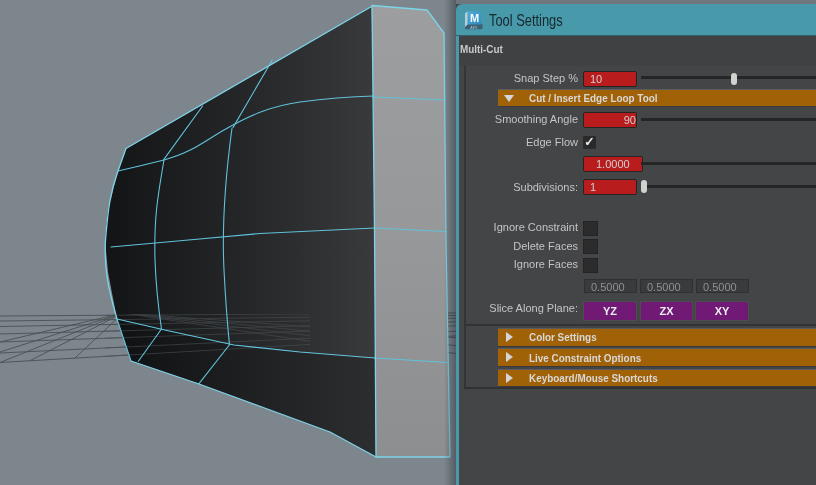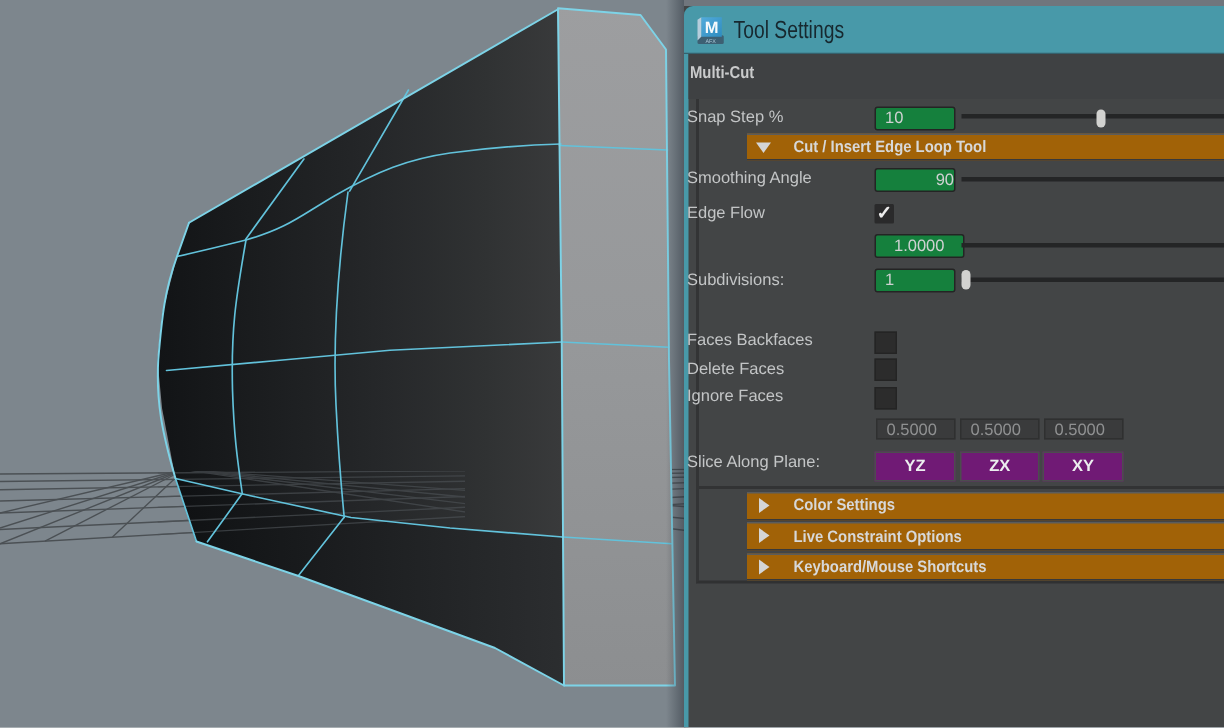--- a/index.html
+++ b/index.html
@@ -8,22 +8,22 @@
   #vp{position:absolute;left:0;top:0;}
   #panel{position:absolute;left:456px;top:0;width:360px;height:485px;background:#434546;}
   .topstrip{position:absolute;left:0;top:0;width:360px;height:4px;background:#70767d;}
   .titlebar{position:absolute;left:0;top:4px;width:360px;height:31px;background:#4899a9;border-top-left-radius:6px;border-bottom:1px solid #35616d;}
   .tealedge{position:absolute;left:0;top:20px;width:3px;height:465px;background:#4899a9;}
   .title{position:absolute;left:33px;top:11px;font-size:16.5px;color:#17282f;
     transform:scaleX(0.78);transform-origin:0 0;}
   .mcut{position:absolute;left:4px;top:43px;font-size:11.5px;font-weight:bold;color:#c9cacb;transform:scaleX(0.86);transform-origin:0 0;}
   .frame{position:absolute;left:8px;top:66px;width:352px;height:321px;
     border-left:2px solid #333435;border-bottom:2px solid #303132;}
-  .lbl{position:absolute;font-size:11px;color:#c3c5c6;text-align:left;width:120px;left:2px;}
-  .fld{position:absolute;left:127px;width:46px;height:13px;background:#15803d;border:1px solid #242424;
+  .lbl{position:absolute;font-size:11px;color:#c3c5c6;text-align:right;width:120px;left:2px;}
+  .fld{position:absolute;left:127px;width:46px;height:13px;background:#b91c1c;border:1px solid #242424;
     border-radius:2px;font-size:11px;color:#cfd1d2;padding:1px 0 0 6px;}
   .trk{position:absolute;left:185px;width:175px;height:3px;background:#242526;}
   .hdl{position:absolute;width:6px;height:12.5px;background:#d2d2d0;border-radius:3px;}
   .sect{position:absolute;left:10px;width:336px;background:#a16207;border-top:1px solid #5b5c5d;border-bottom:1px solid #39393a;margin-left:32px;}
   .sect .trid{position:absolute;left:6px;top:5px;width:0;height:0;
     border-left:5.5px solid transparent;border-right:5.5px solid transparent;border-top:7px solid #d4d5d6;}
   .sect .trir{position:absolute;left:8px;top:3px;width:0;height:0;
     border-top:5px solid transparent;border-bottom:5px solid transparent;border-left:7px solid #d4d5d6;}
   .sect .tx{position:absolute;left:31px;top:2px;font-size:11px;font-weight:bold;color:#d7d8d9;
     transform:scaleX(0.9);transform-origin:0 50%;white-space:nowrap;}
@@ -176,21 +176,21 @@
 
   <div class="fld" style="top:155.5px;padding-left:12px;">1.0000</div>
   <div class="trk" style="top:161.5px;"></div>
 
   <div class="lbl" style="top:180.5px;">Subdivisions:</div>
   <div class="fld" style="top:179px;">1</div>
   <div class="trk" style="top:184.5px;"></div>
   <div class="hdl" style="left:184.5px;top:180px;"></div>
 
 
-  <div class="lbl" style="top:221px;">Faces Backfaces</div>
+  <div class="lbl" style="top:221px;">Ignore Constraint</div>
   <div class="cb cbe" style="top:220.5px;"></div>
 
   <div class="lbl" style="top:239.5px;">Delete Faces</div>
   <div class="cb cbe" style="top:239px;"></div>
 
   <div class="lbl" style="top:258px;">Ignore Faces</div>
   <div class="cb cbe" style="top:257.5px;"></div>
 
   <div class="dfld" style="left:128px;top:279px;">0.5000</div>
   <div class="dfld" style="left:184px;top:279px;">0.5000</div>

